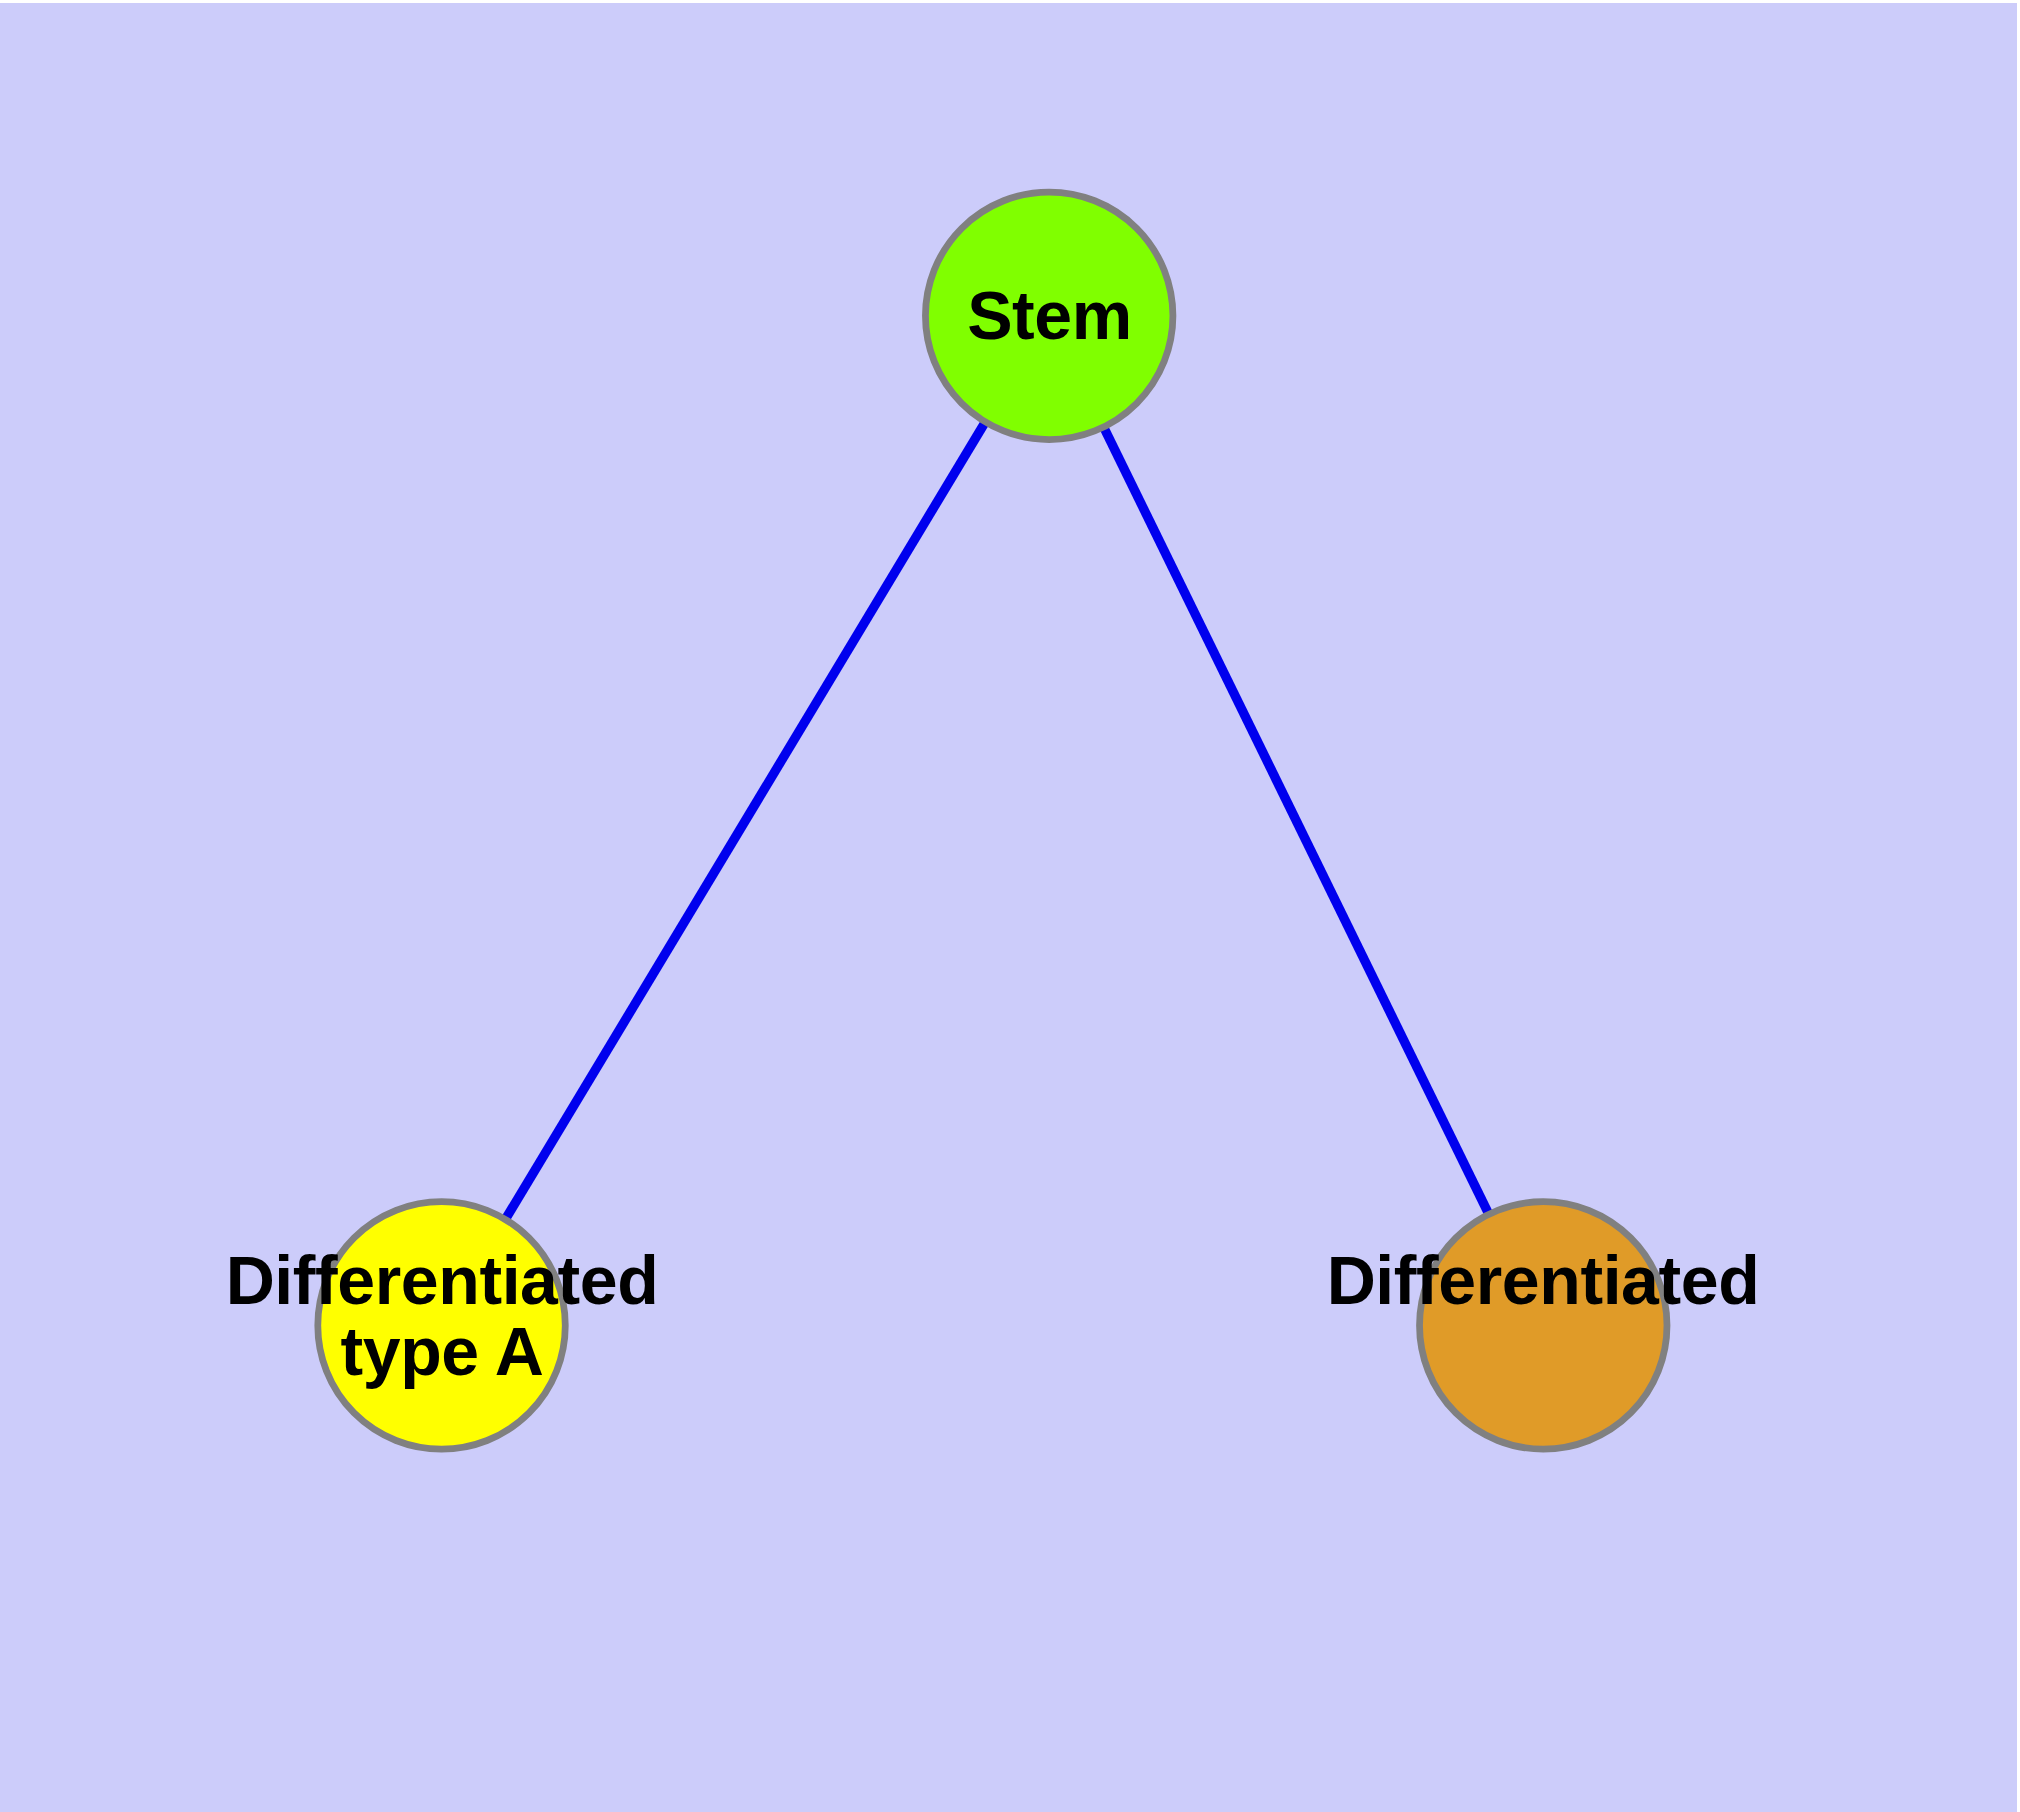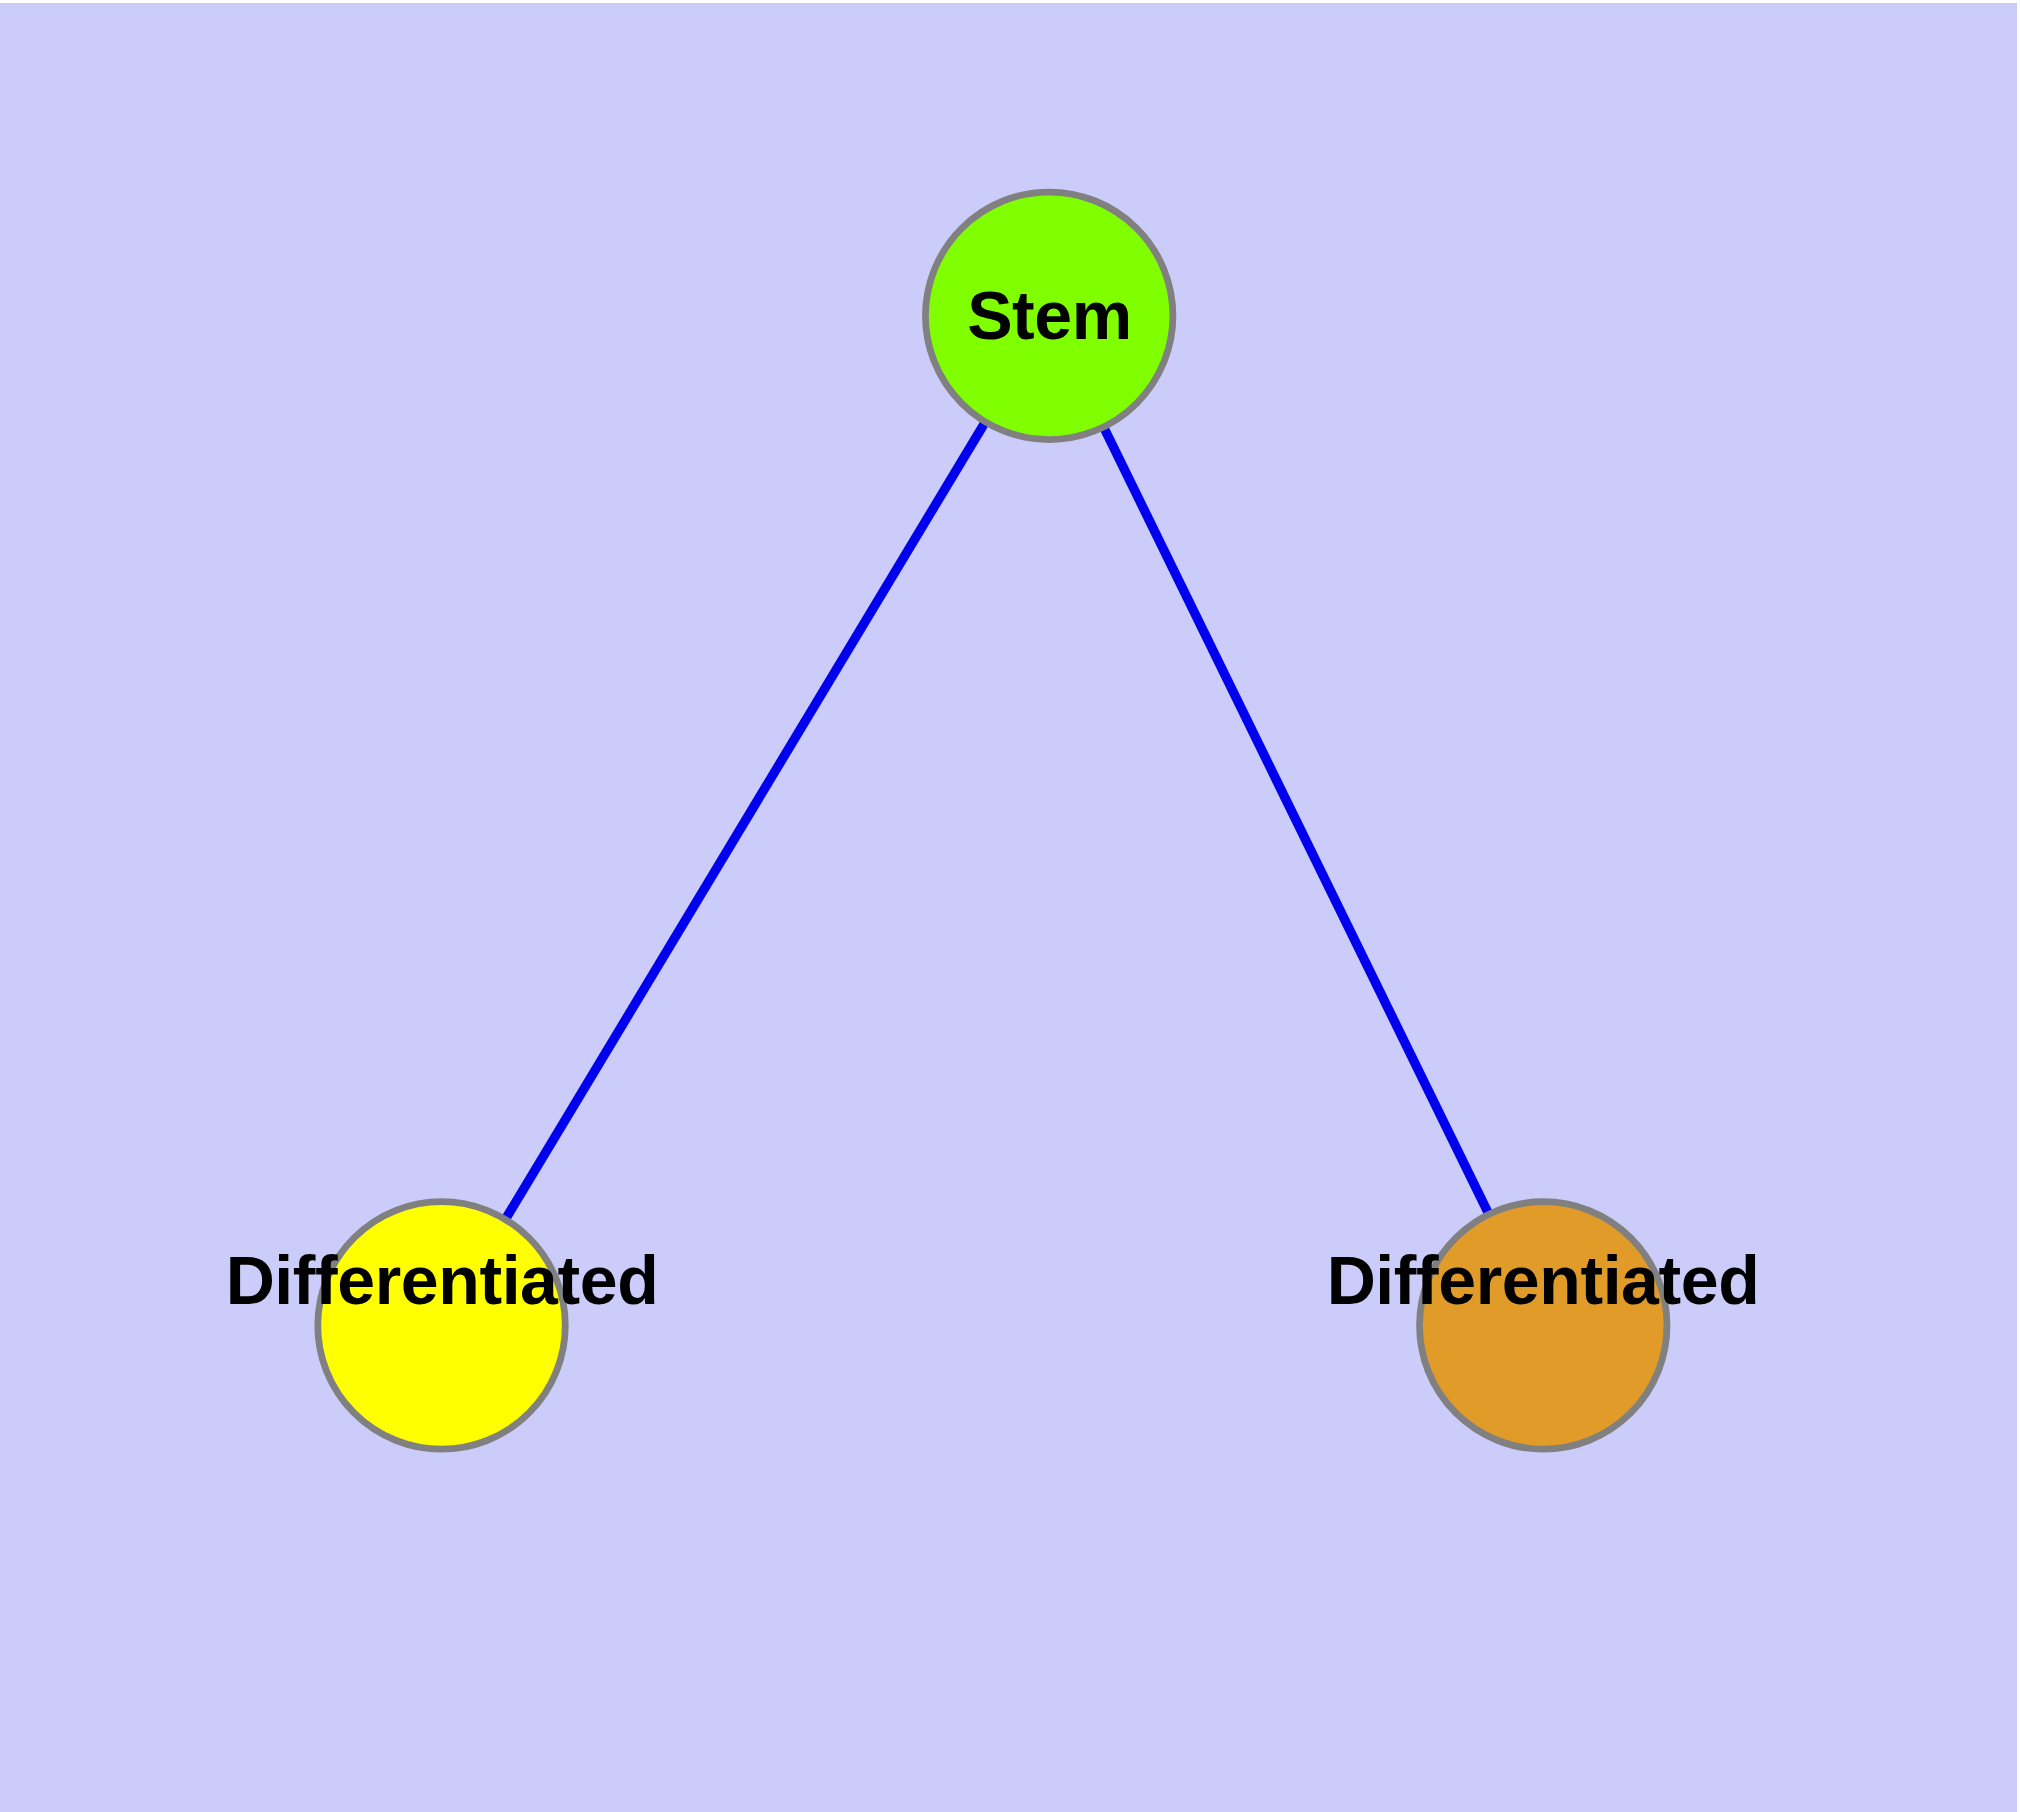--- a/index.html
+++ b/index.html
@@ -73,18 +73,18 @@
 
     <g>
       <circle cx="1238" cy="369" r="146" fill="#80ff00" stroke="#808080" stroke-width="8"></circle>
       <circle cx="521" cy="1560" r="146" fill="#ffff00" stroke="#808080" stroke-width="8"></circle>
       <circle cx="1821" cy="1560" r="146" fill="#e09b28" stroke="#808080" stroke-width="8"></circle>
     </g>
   </svg>
 
   <div class="node-label label-stem"><span>Stem</span></div>
 
-  <div class="node-label label-a"><span>Differentiated</span><br></div>
+  <div class="node-label label-a"><span>Differentiated</span><br><span>type A</span></div>
 
   <div class="node-label label-b"><span>Differentiated</span><br></div>
 
 </div>
 
 
 </body></html>

